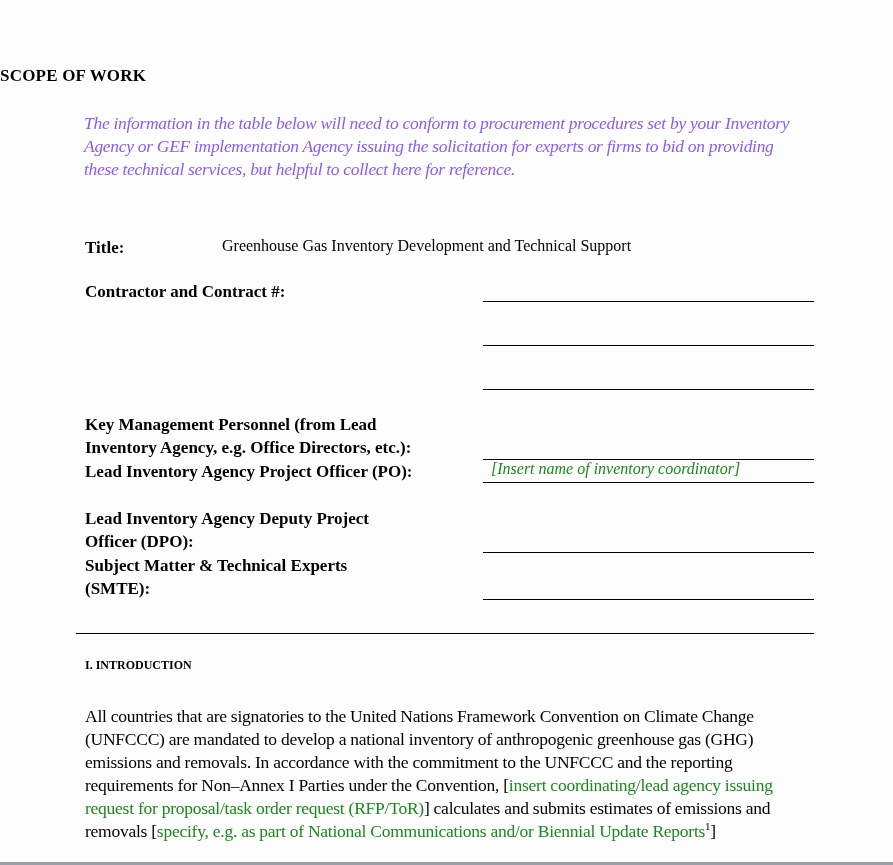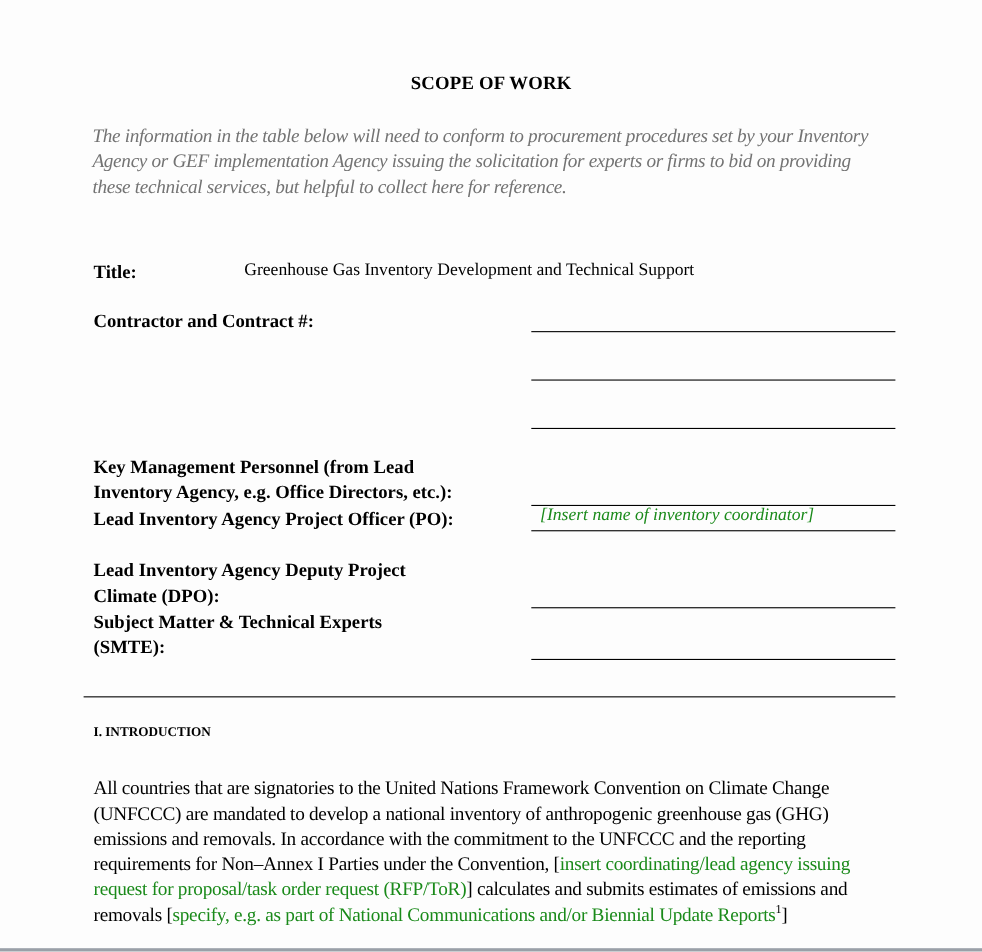--- a/index.html
+++ b/index.html
@@ -4,26 +4,26 @@
 <style>
   html, body { margin: 0; padding: 0; }
   body {
     width: 893px; height: 865px; overflow: hidden; position: relative;
     background: #fdfdfd;
     font-family: "Liberation Serif", "DejaVu Serif", serif;
     color: #000;
   }
   .page { position: absolute; left: 0; top: 0; width: 893px; height: 862px; background: #fdfdfd; }
   .title {
-    position: absolute; left: 0; width: 893px; top: 66px; text-align: center;
+    position: absolute; left: 0; width: 893px; top: 66px; 
     font-weight: bold; font-size: 17px; letter-spacing: 0.2px;
   }
   .note {
     position: absolute; left: 84px; top: 112px; width: 720px;
-    font-style: italic; color: #737373; font-size: 17.5px; line-height: 23px;
+    font-style: italic; color: #8b5cf6; font-size: 17.5px; line-height: 23px;
     letter-spacing: -0.3px;
   }
   .label { position: absolute; left: 85px; font-weight: bold; font-size: 17px; line-height: 23.5px; }
   .value { position: absolute; font-size: 16px; }
   .line { position: absolute; left: 483px; width: 331px; border-top: 1.3px solid #000; height: 0; }
   .green-italic { color: #1a8a1a; font-style: italic; }
   .hr { position: absolute; left: 76px; width: 738px; top: 633px; border-top: 1.3px solid #000; }
   .section { position: absolute; left: 85px; top: 658px; font-weight: bold; font-size: 12px; }
   .para {
     position: absolute; left: 85px; top: 705px; width: 730px;
@@ -53,21 +53,21 @@
 
   <div class="label" style="top:436px">Inventory Agency, e.g. Office Directors, etc.):</div>
   <div class="label" style="top:413px">Key Management Personnel (from Lead</div>
   <div class="line" style="top:459px"></div>
 
   <div class="label" style="top:460px">Lead Inventory Agency Project Officer (PO):</div>
   <div class="value green-italic" style="left:491px; top:460px">[Insert name of inventory coordinator]</div>
   <div class="line" style="top:482px"></div>
 
   <div class="label" style="top:507px">Lead Inventory Agency Deputy Project</div>
-  <div class="label" style="top:530px">Climate (DPO):</div>
+  <div class="label" style="top:530px">Officer (DPO):</div>
   <div class="line" style="top:552px"></div>
 
   <div class="label" style="top:554px">Subject Matter &amp; Technical Experts</div>
   <div class="label" style="top:577px">(SMTE):</div>
   <div class="line" style="top:599px"></div>
 
   <div class="hr"></div>
 
   <div class="section">I. INTRODUCTION</div>
 

